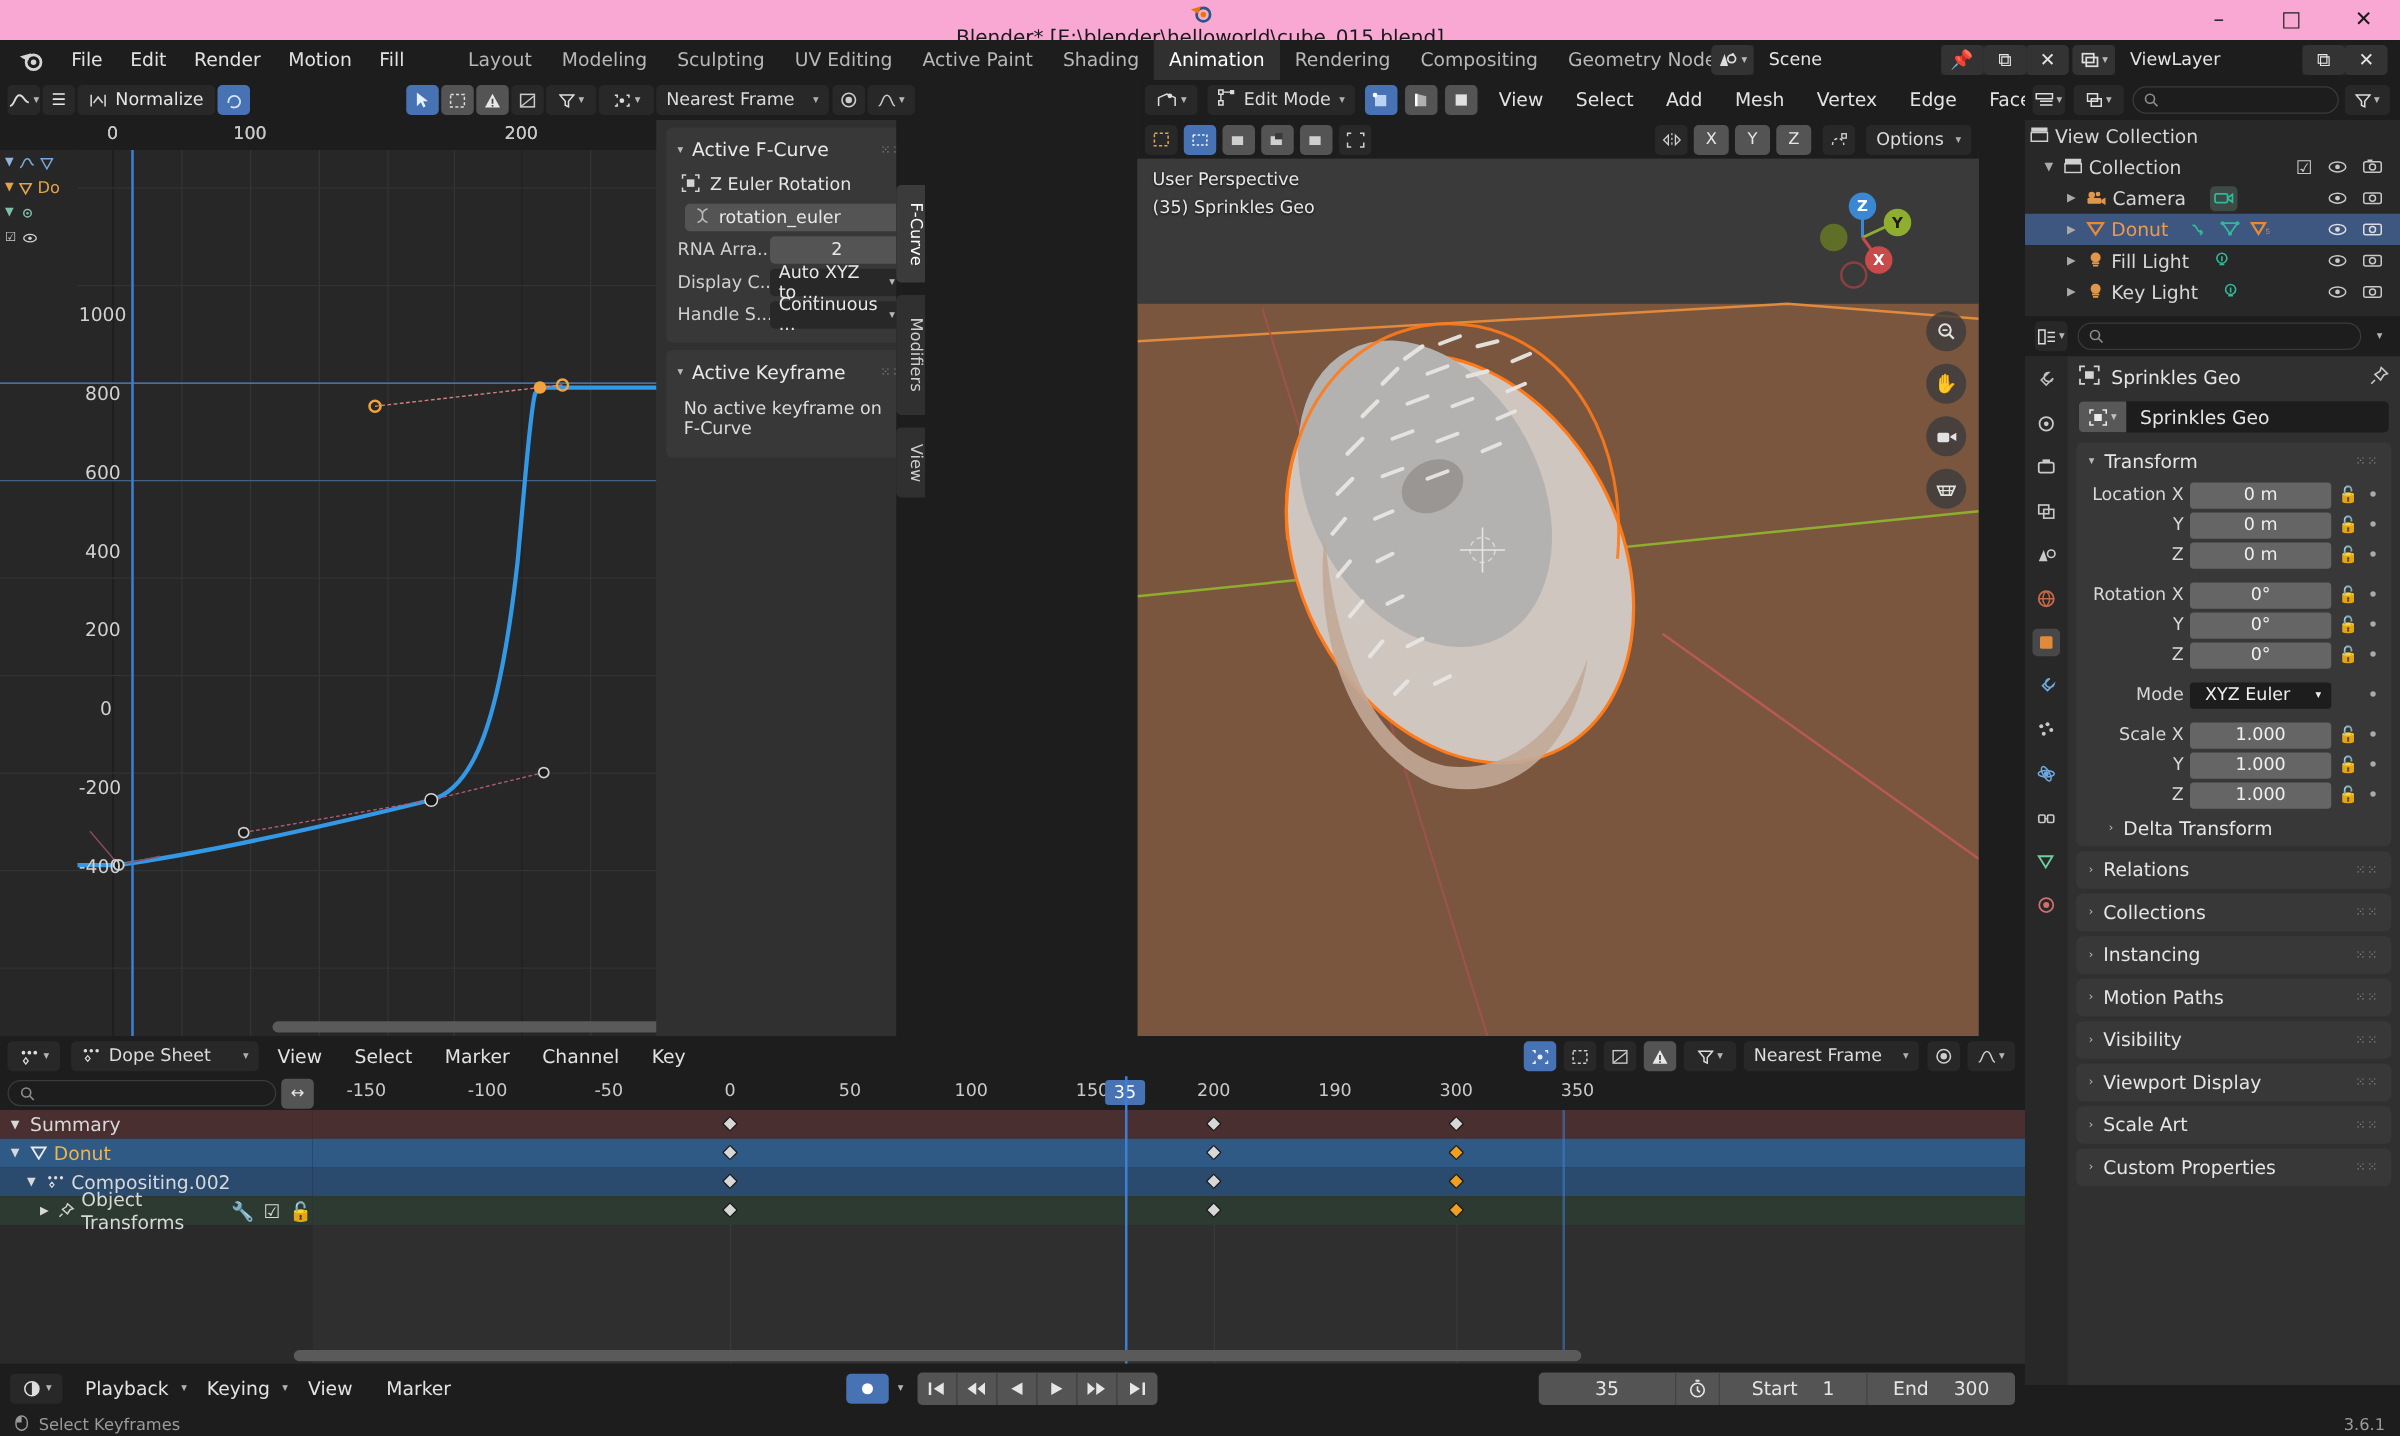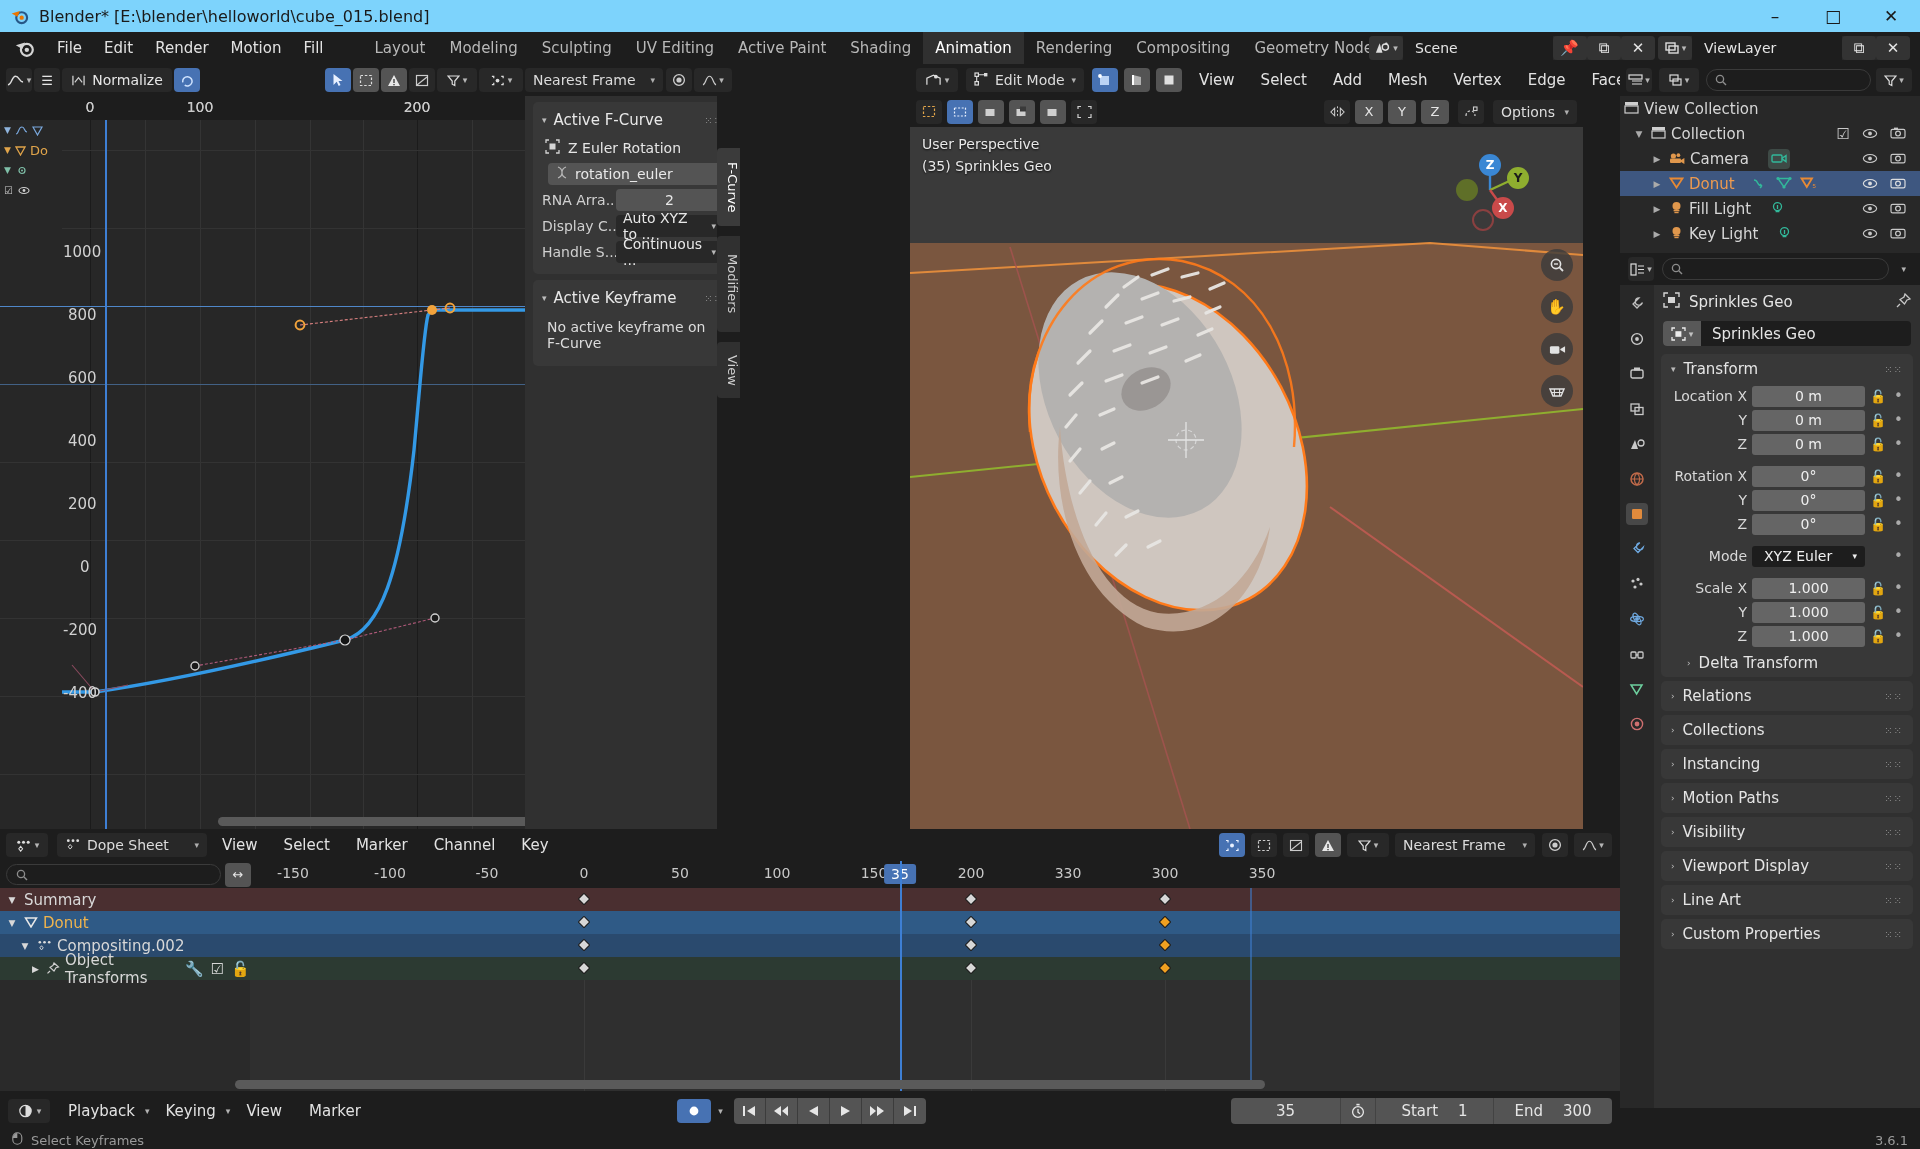--- a/index.html
+++ b/index.html
@@ -1,22 +1,22 @@
 <!DOCTYPE html>
 <html><head>
 <meta charset="utf-8">
 <style>
   * { box-sizing: border-box; margin:0; padding:0; }
   html,body { width:1920px; height:1149px; overflow:hidden; background:#1d1d1d;
     font-family:"DejaVu Sans","Liberation Sans",sans-serif; }
   body { position:relative; font-size:15px; color:#e5e5e5; -webkit-font-smoothing:antialiased; }
 
   
-  #titlebar { position:absolute; left:0; top:0; width:1920px; height:32px; background:#7dd3fc;
-    display:flex; align-items:center; color:#1a1a1a; font-size:16px; }
+  #titlebar { position:absolute; left:0; top:0; width:1920px; height:32px; background:#f9a8d4;
+    display:flex; align-items:center; color:#1a1a1a; font-size:16px;flex-direction:column; }
   #titlebar .bl-logo { width:20px;height:20px;margin:0 9px 0 10px; flex:0 0 auto;}
   .wbtns { position:absolute; right:0; top:0; height:32px; display:flex; }
   .wbtn { width:58px;height:32px; display:flex;align-items:center;justify-content:center;
     color:#1a1a1a; font-size:17px; }
 
   
   #topbar { position:absolute; left:0; top:32px; width:1920px; height:32px; background:#1d1d1d;
     display:flex; align-items:center; }
   #topbar .blicon { width:22px;height:22px;margin:0 10px 0 14px; }
   .menu-item { padding:3px 11px; color:#e2e2e2; font-size:15px; border-radius:4px; }
@@ -1168,21 +1168,21 @@
     <div class="sect">
       <div class="sect-hdr">
           <span class="chev">›</span>
         <span>Viewport Display</span>
         <span class="grip">⁙⁙</span>
         </div>
     </div>
     <div class="sect">
       <div class="sect-hdr">
           <span class="chev">›</span>
-        <span>Line Art</span>
+        <span>Scale Art</span>
         <span class="grip">⁙⁙</span>
         </div>
     </div>
     <div class="sect">
       <div class="sect-hdr">
           <span class="chev">›</span>
         <span>Custom Properties</span>
         <span class="grip">⁙⁙</span>
         </div>
     </div>
@@ -1276,21 +1276,21 @@
     <div class="mini-btn" style="margin-left:4px">↔</div>
     <div id="dope-ruler">
       <span style="left:43px">-150</span>
       <span style="left:140px">-100</span>
       <span style="left:237px">-50</span>
       <span style="left:334px">0</span>
       <span style="left:430px">50</span>
       <span style="left:527px">100</span>
       <span style="left:624px">150</span>
       <span style="left:721px">200</span>
-      <span style="left:818px">330</span>
+      <span style="left:818px">190</span>
       <span style="left:915px">300</span>
       <span style="left:1012px">350</span>
       <div class="ph-badge" style="left:650px; top:3px; transform:translateX(-50%)">35</div>
     </div>
   </div>
 
   <div id="dope-chan">
     <div class="dchan" style="background:#4a2f30">
       <span class="tri">▼</span>
       <span>Summary</span>

